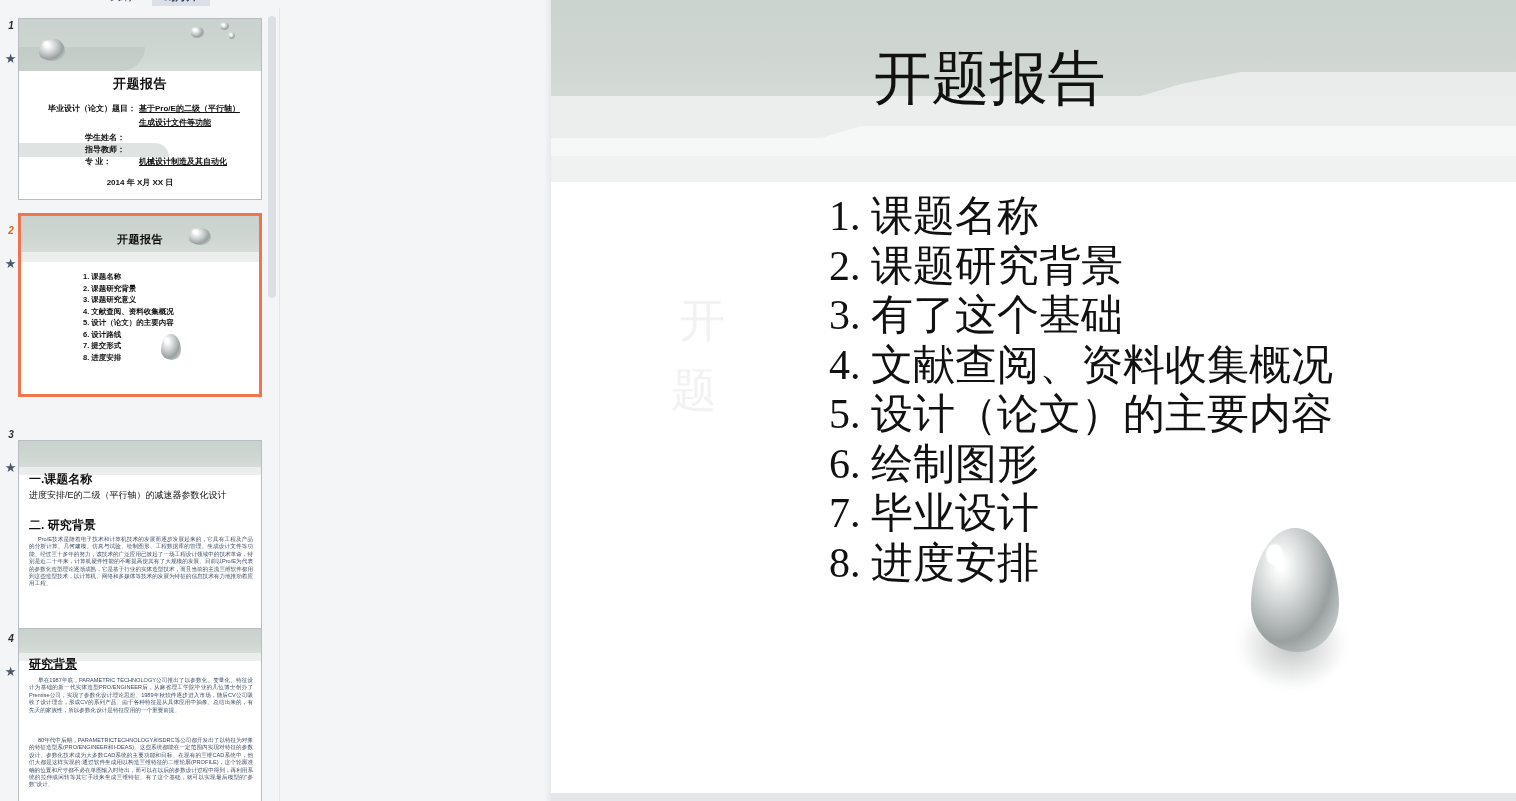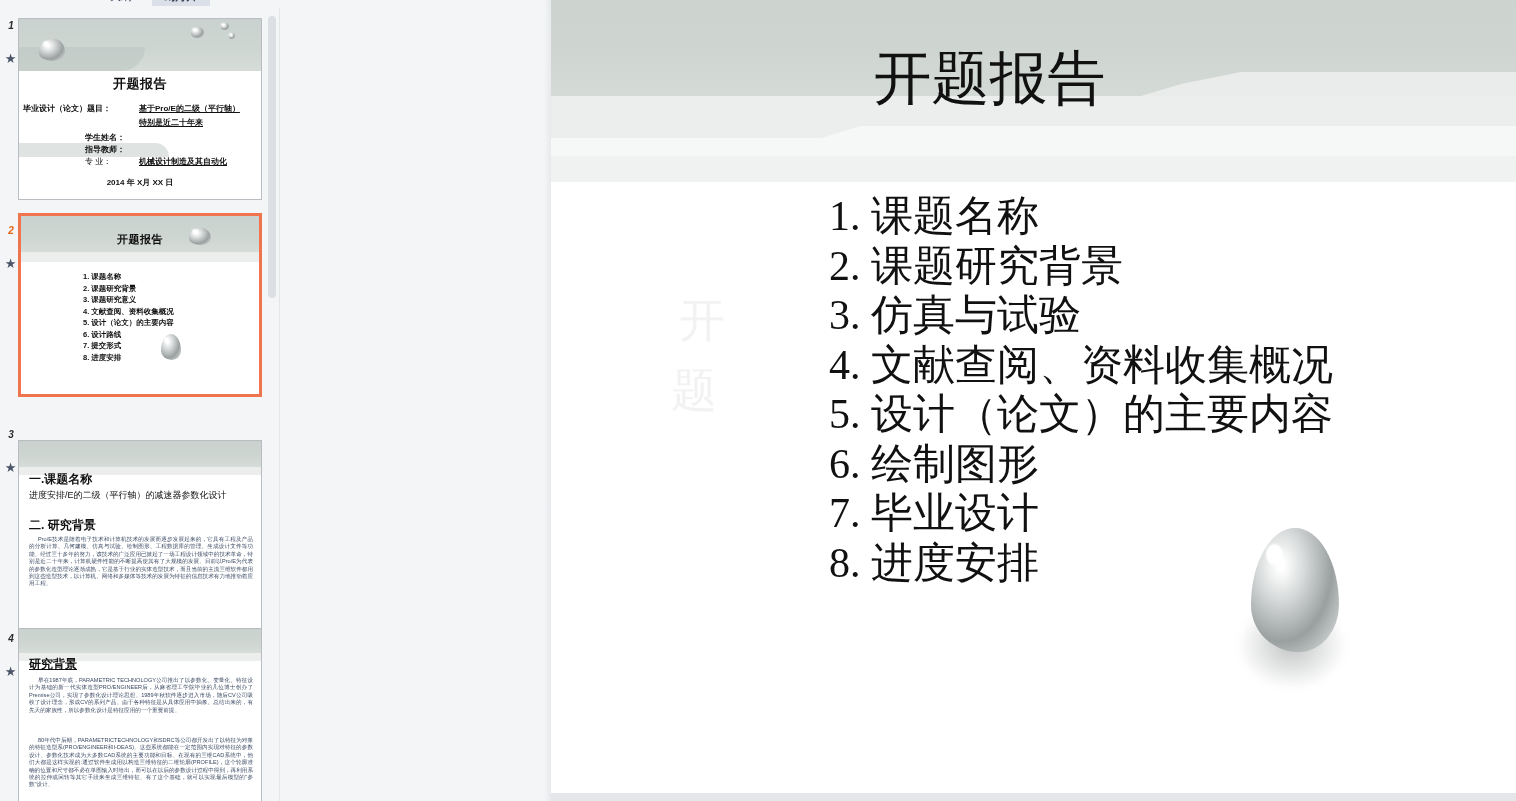--- a/index.html
+++ b/index.html
@@ -201,28 +201,28 @@
         <div class="mini-band" style="height:52px;"></div>
         <div class="mini-swoop" style="top:28px;width:52%;height:24px;border-radius:0 0 26px 0;"></div>
         <div class="drop" style="left:20px;top:20px;width:26px;height:22px;"></div>
         <div class="drop" style="left:172px;top:8px;width:13px;height:11px;"></div>
         <div class="drop" style="left:202px;top:4px;width:8px;height:7px;"></div>
         <div class="drop" style="left:210px;top:14px;width:6px;height:6px;"></div>
         <div class="mini-swoop" style="top:124px;width:62%;height:14px;border-radius:0 14px 0 0;opacity:.45;"></div>
 
         <div class="mini-title" style="top:56px;font-size:13px;">开题报告</div>
 
-        <div class="mini-line" style="left:4px;top:84px;font-size:8px;font-weight:bold;">毕业设计（论文）题目：</div>
+        <div class="mini-line" style="left:29px;top:84px;font-size:8px;font-weight:bold;">毕业设计（论文）题目：</div>
         <div class="mini-line mini-ul" style="left:120px;top:84px;font-size:8px;font-weight:bold;">基于Pro/E的二级（平行轴）</div>
 
-        <div class="mini-line mini-ul" style="left:120px;top:98px;font-size:8px;font-weight:bold;">特别是近二十年来</div>
+        <div class="mini-line mini-ul" style="left:120px;top:98px;font-size:8px;font-weight:bold;">生成设计文件等功能</div>
 
         <div class="mini-line" style="left:66px;top:113px;font-size:8px;font-weight:bold;">学生姓名：</div>
         <div class="mini-line" style="left:66px;top:125px;font-size:8px;font-weight:bold;">指导教师：</div>
-        <div class="mini-line" style="left:66px;top:137px;font-size:8px;font-weight:normal;">专      业：</div>
+        <div class="mini-line" style="left:66px;top:137px;font-size:8px;font-weight:bold;">专      业：</div>
         <div class="mini-line mini-ul" style="left:120px;top:137px;font-size:8px;font-weight:bold;">机械设计制造及其自动化</div>
 
         <div class="mini-line" style="left:0;top:158px;width:100%;text-align:center;font-size:8px;font-weight:bold;">2014 年 X月 XX 日</div>
       </div>
     </div>
 
     <div class="thumb sel" style="top:205px;height:184px;">
       <div class="mini">
         <div class="mini-band" style="height:36px;"></div>
         <div class="mini-band2" style="top:36px;height:10px;"></div>
@@ -304,21 +304,21 @@
       <div class="drop" style="left:700px;top:528px;width:88px;height:124px;border-radius:50% 50% 46% 54% / 62% 62% 38% 38%;"></div>
 
       <div class="s-list">
         <div class="row">
           <span class="idx">1.</span><span>课题名称</span>
         </div>
         <div class="row">
           <span class="idx">2.</span><span>课题研究背景</span>
         </div>
         <div class="row">
-          <span class="idx">3.</span><span>仿真与试验</span>
+          <span class="idx">3.</span><span>有了这个基础</span>
         </div>
         <div class="row">
           <span class="idx">4.</span><span>文献查阅、资料收集概况</span>
         </div>
         <div class="row">
           <span class="idx">5.</span><span>设计（论文）的主要内容</span>
         </div>
         <div class="row">
           <span class="idx">6.</span><span>绘制图形</span>
         </div>

